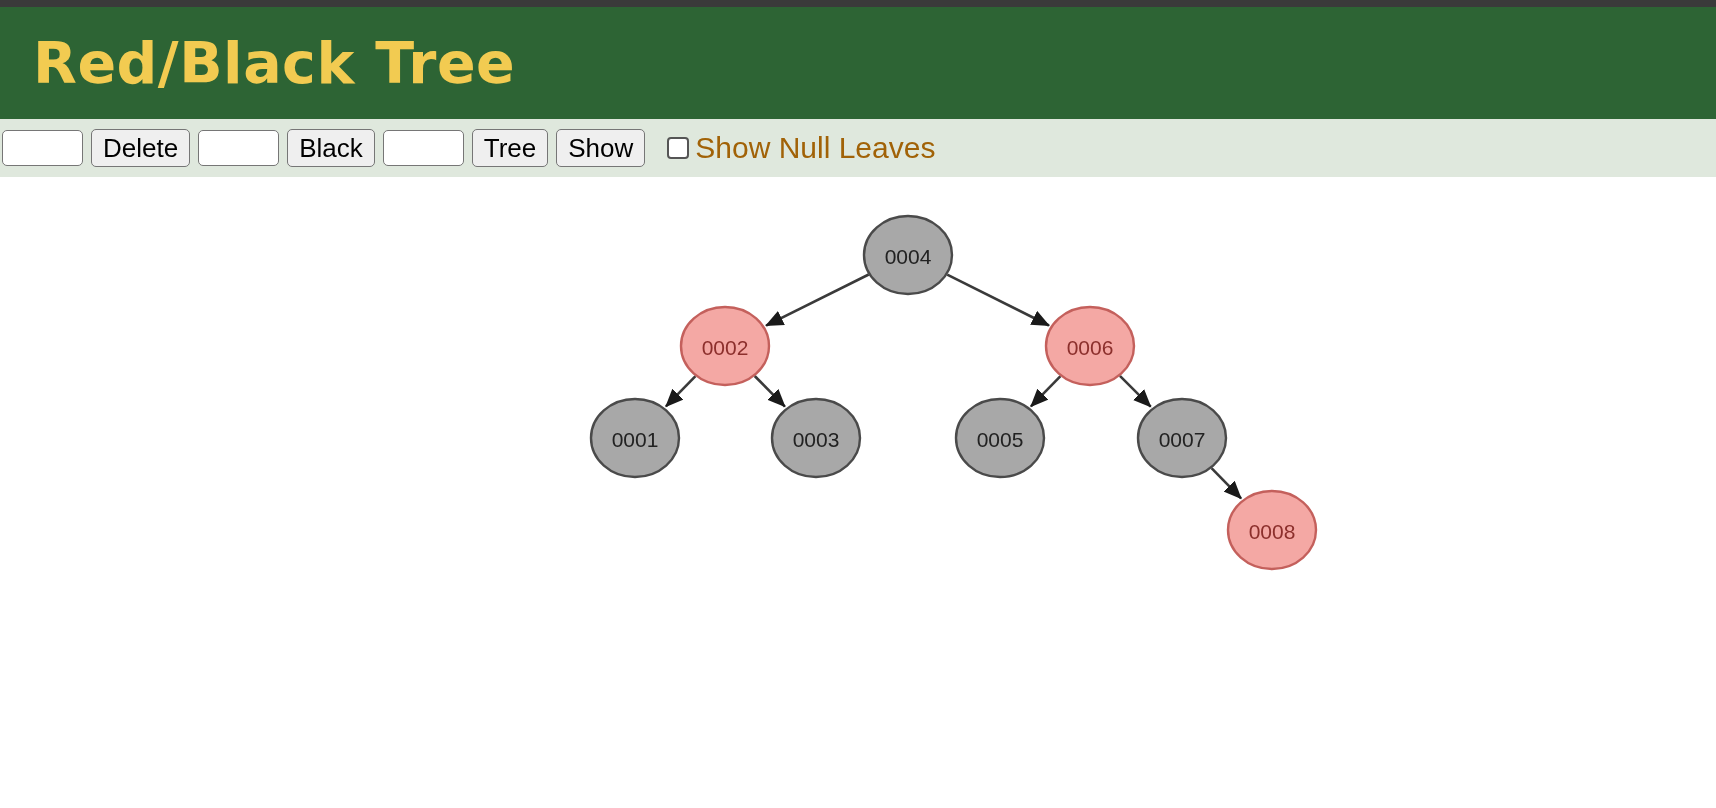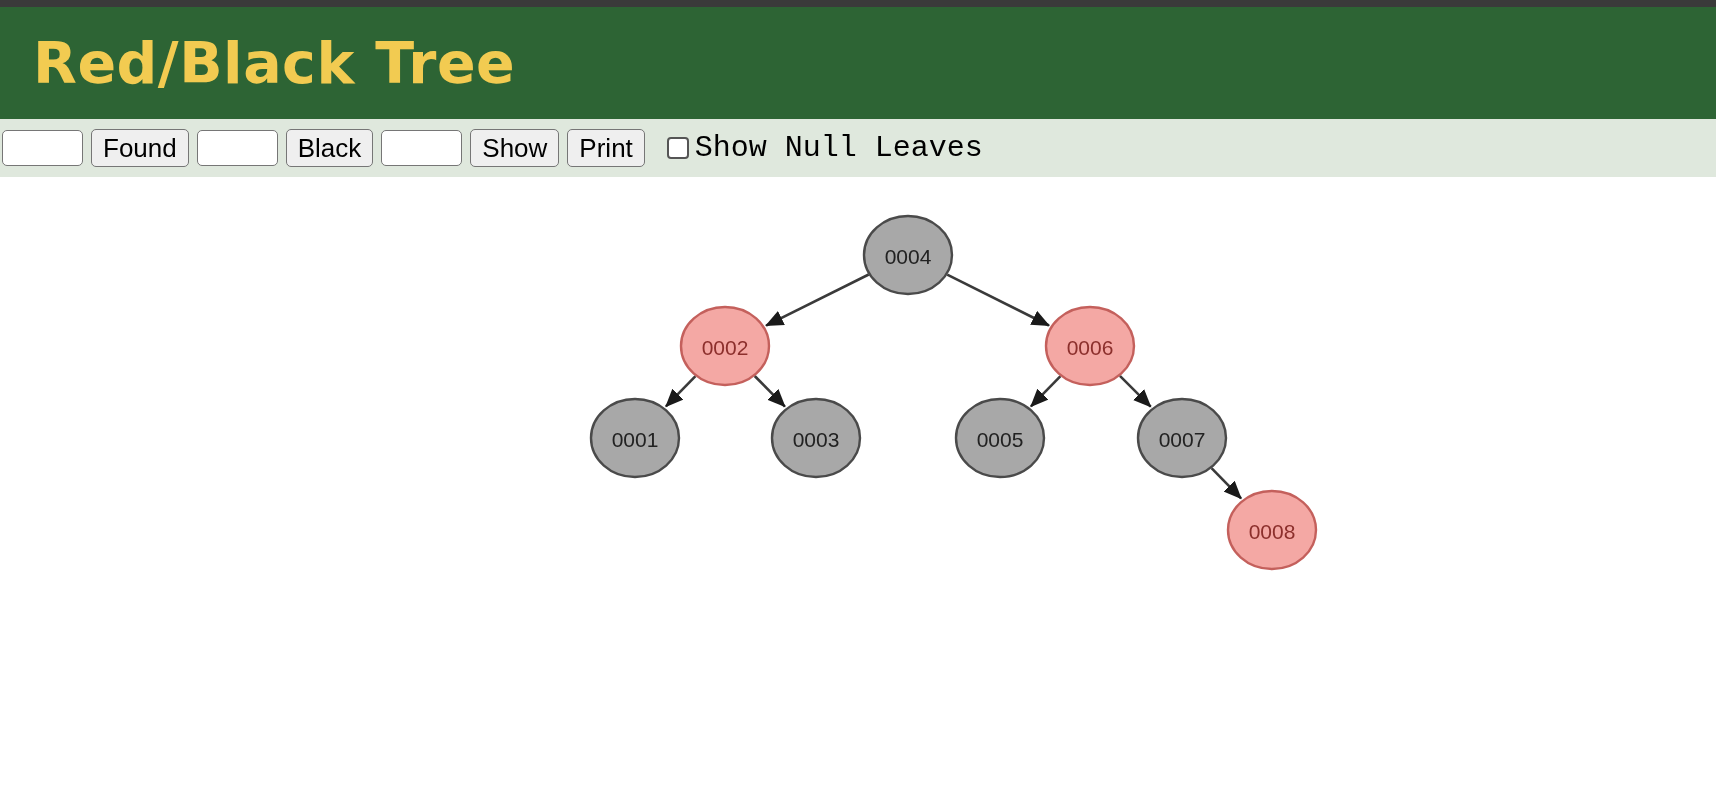--- a/index.html
+++ b/index.html
@@ -71,23 +71,23 @@
   }
   .tb-check {
     width: 22px; height: 22px;
     background: #fff;
     border: 2px solid #555;
     border-radius: 4px;
     margin-right: 6px;
     cursor: pointer;
   }
   .check-label {
-    font-family: Liberation Mono, monospace;
+    font-family: Liberation Sans, sans-serif;
     font-size: 30px;
-    color: #000000;
+    color: #a16207;
     white-space: nowrap;
   }
 
   .status {
     position: absolute;
     top: 182px; left: 17px;
     font-family: "Liberation Sans", sans-serif;
     font-size: 19px;
     color: #3c3c3c;
   }
@@ -113,29 +113,29 @@
 <div id="app">
 
   <div class="topstrip"></div>
 
   <div class="header">
     <div class="header-title">Red/Black Tree</div>
   </div>
 
   <div class="toolbar">
     <input class="tb-input" type="text" value="" style="">
-    <button class="tb-btn">Found</button>
+    <button class="tb-btn">Delete</button>
 
     <input class="tb-input" type="text" value="" style="">
     <button class="tb-btn">Black</button>
 
     <input class="tb-input" type="text" value="" style="">
+    <button class="tb-btn">Tree</button>
+
     <button class="tb-btn">Show</button>
-
-    <button class="tb-btn">Print</button>
 
     <div class="checkwrap">
       <div class="tb-check"></div>
       <div class="check-label">Show Null Leaves</div>
     </div>
   </div>
 
   <div class="status">Found:0006</div>
 
   <div class="canvas">

